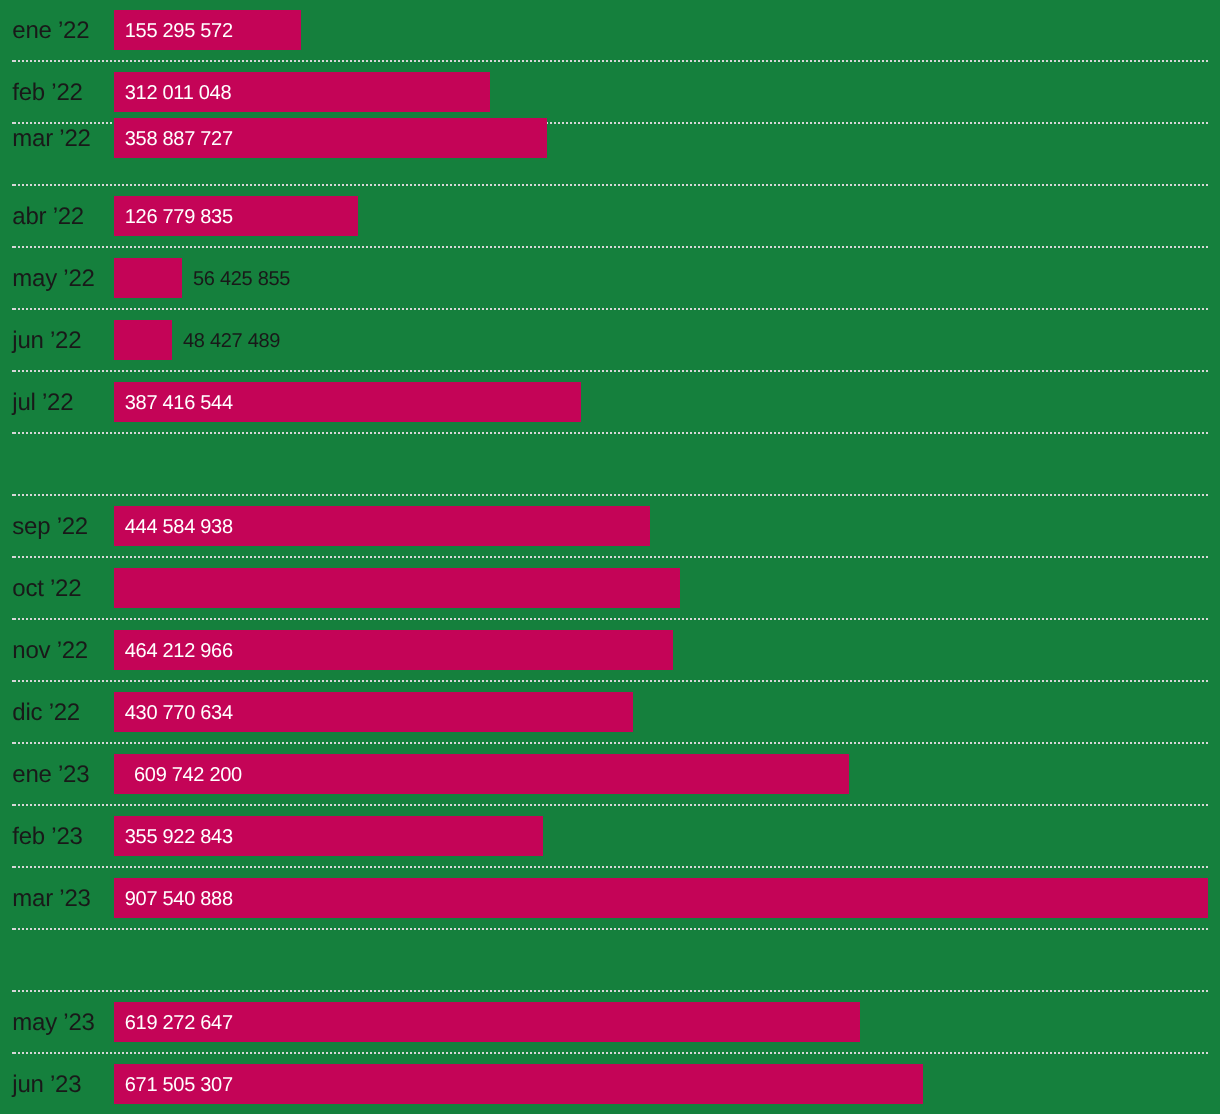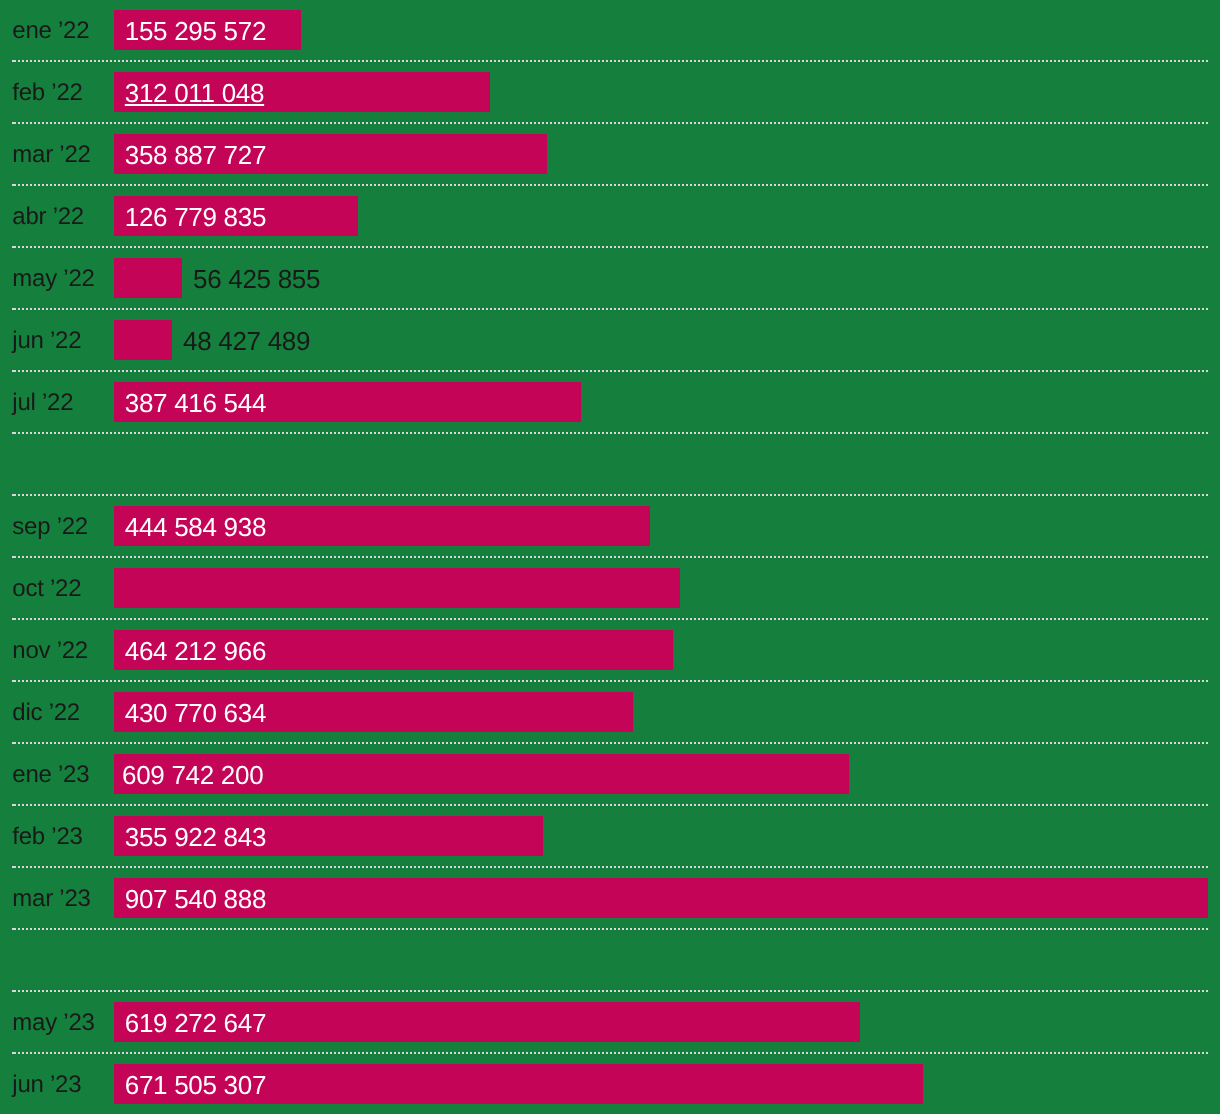--- a/index.html
+++ b/index.html
@@ -9,21 +9,21 @@
  -webkit-font-smoothing:antialiased;text-rendering:geometricPrecision;}
 .row,.cat,.val{will-change:opacity;}
 #chart{position:relative;width:1220px;height:1114px;background:#15803d;}
 #gridlayer{position:absolute;left:0;top:0;width:1220px;height:1114px;pointer-events:none;}
 .gl{stroke:#d7d7d7;stroke-width:2;stroke-linecap:butt;shape-rendering:crispEdges;}
 .gl-dash{stroke-dasharray:2 2;}
 .row{position:absolute;left:0;width:1220px;height:62px;}
 .cat{position:absolute;left:12.30px;top:-0.30px;height:62px;line-height:62px;
  font-size:24px;color:#191919;white-space:nowrap;letter-spacing:-0.25px;}
 .bar{position:absolute;left:113.80px;top:9.85px;height:39.80px;background:#c40457;}
-.val{position:absolute;top:-0.30px;height:62px;line-height:62px;font-size:26px;white-space:nowrap;letter-spacing:-0.30px;}
+.val{position:absolute;top:-0.30px;height:62px;line-height:62px;font-size:20px;white-space:nowrap;letter-spacing:-0.30px;}
 .val.inside{color:#ffffff;}
 .val.outside{color:#191919;}
 </style>
 </head>
 <body>
 
 <div id="chart">
   <svg id="gridlayer" width="1220" height="1114" viewBox="0 0 1220 1114">
    <g>
         <line class="gl gl-head" x1="12" y1="61.00" x2="16" y2="61.00"></line>
@@ -95,23 +95,23 @@
       </g>
   </svg>
   <div class="row" style="top:0.00px">
    <div class="cat">ene ’22</div>
    <div class="bar" style="width: 187px; background: rgb(196, 4, 87);"></div>
    <div class="val inside" style="left: 124.8px;">155 295 572</div>
   </div>
   <div class="row" style="top:62.00px">
    <div class="cat">feb ’22</div>
    <div class="bar" style="width: 376px; background: rgb(196, 4, 87);"></div>
-   <div class="val inside" style="left: 124.8px; text-decoration: underline;">312 011 048</div>
+   <div class="val inside" style="left: 124.8px;">312 011 048</div>
   </div>
-  <div class="row" style="top:124.00px">
+  <div class="row" style="top:108px">
    <div class="cat">mar ’22</div>
    <div class="bar" style="width: 433px; background: rgb(196, 4, 87);"></div>
    <div class="val inside" style="left: 124.8px;">358 887 727</div>
   </div>
   <div class="row" style="top:186.00px">
    <div class="cat">abr ’22</div>
    <div class="bar" style="width: 244px; background: rgb(196, 4, 87);"></div>
    <div class="val inside" style="left: 124.8px;">126 779 835</div>
   </div>
   <div class="row" style="top:248.00px">
@@ -144,21 +144,21 @@
    <div class="val inside" style="left: 124.8px;">464 212 966</div>
   </div>
   <div class="row" style="top:682.00px">
    <div class="cat">dic ’22</div>
    <div class="bar" style="width: 519px; background: rgb(196, 4, 87);"></div>
    <div class="val inside" style="left: 124.8px;">430 770 634</div>
   </div>
   <div class="row" style="top:744.00px">
    <div class="cat">ene ’23</div>
    <div class="bar" style="width: 735px; background: rgb(196, 4, 87);"></div>
-   <div class="val inside" style="left: 122px; text-align: center;">609 742 200</div>
+   <div class="val inside" style="left: 134px; text-align: center;">609 742 200</div>
   </div>
   <div class="row" style="top:806.00px">
    <div class="cat">feb ’23</div>
    <div class="bar" style="width: 429px; background: rgb(196, 4, 87);"></div>
    <div class="val inside" style="left: 124.8px;">355 922 843</div>
   </div>
   <div class="row" style="top:868.00px">
    <div class="cat">mar ’23</div>
    <div class="bar" style="width: 1094px; background: rgb(196, 4, 87);"></div>
    <div class="val inside" style="left: 124.8px;">907 540 888</div>

